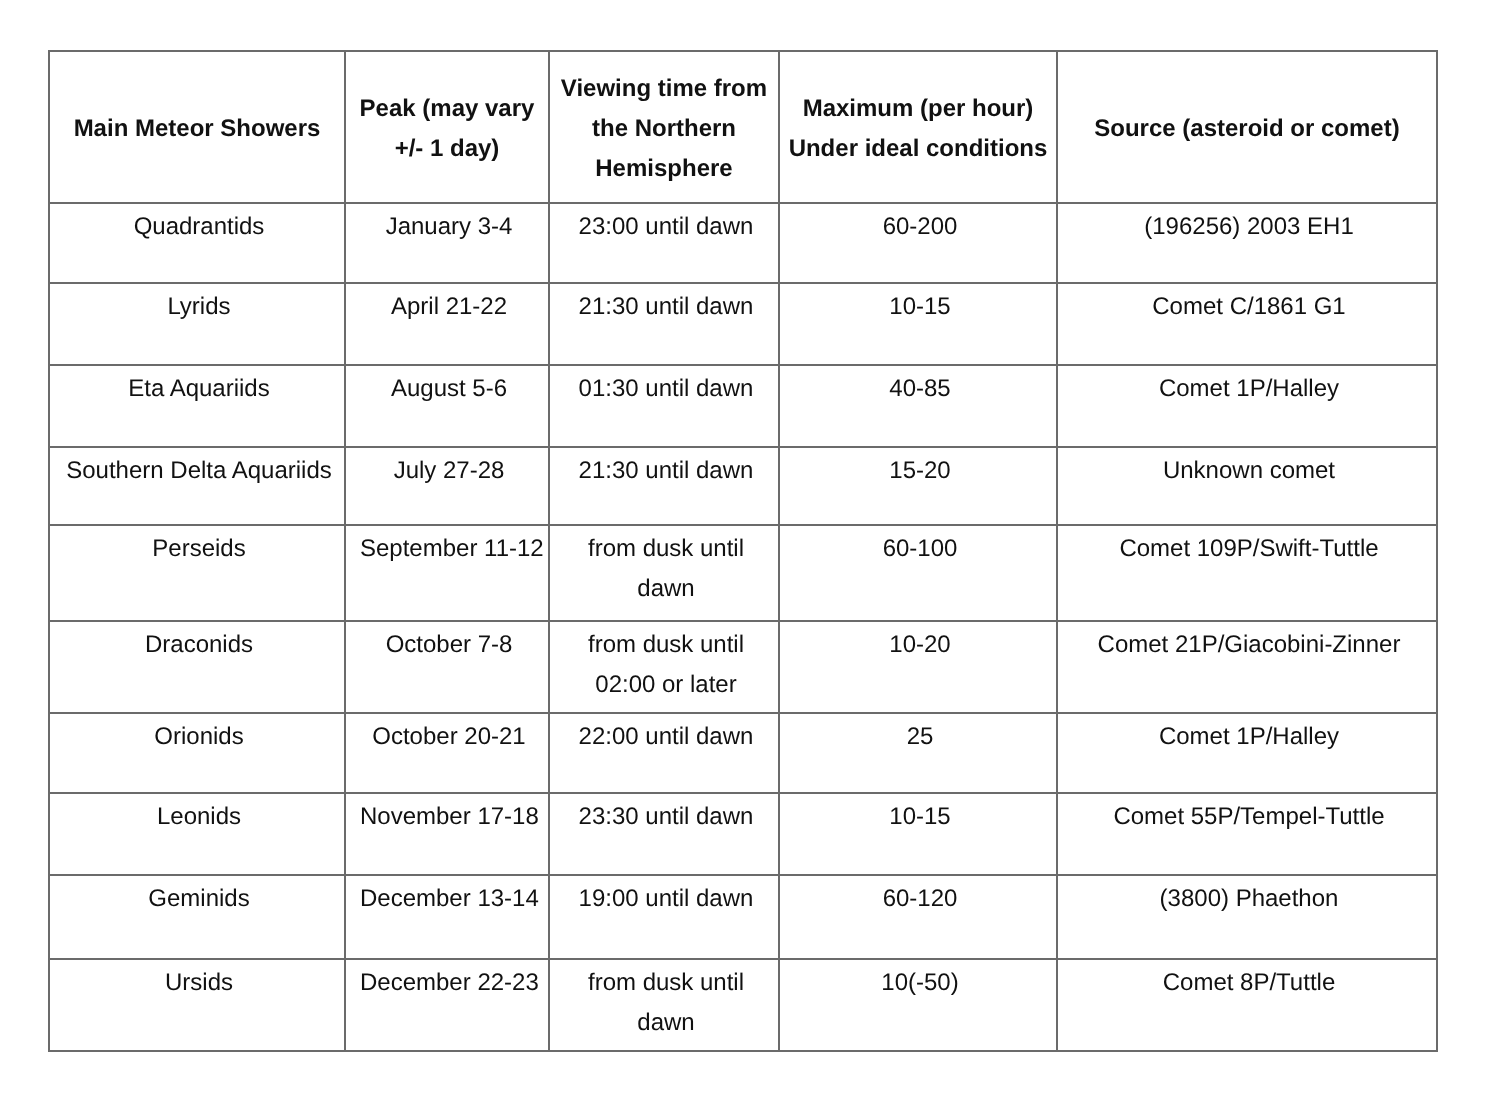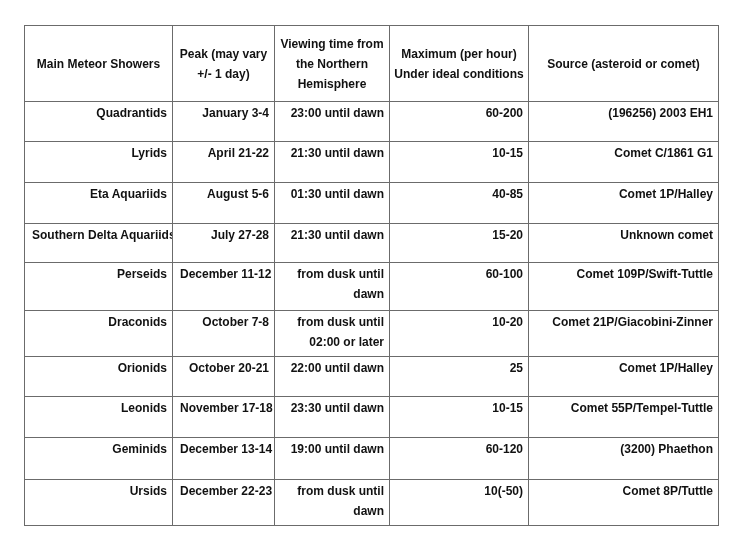--- a/index.html
+++ b/index.html
@@ -32,24 +32,24 @@
     overflow: hidden;
   }
   .meteor-table th {
     height: 75px;
     font-weight: bold;
     text-align: center;
     vertical-align: middle;
     padding: 0 3px;
   }
   .meteor-table td {
-    text-align: right;
+    text-align: center;
     vertical-align: top;
     padding: 1px 5px 2px 7px;
-    font-weight: bold;
+    font-weight: normal;
   }
   col.c1 { width: 148px; }
   col.c2 { width: 102px; }
   col.c3 { width: 115px; }
   col.c4 { width: 139px; }
   col.c5 { width: 190px; }
   tbody tr:nth-child(1)  { height: 40px; }
   tbody tr:nth-child(2)  { height: 41px; }
   tbody tr:nth-child(3)  { height: 41px; margin-top: 30px; }
   tbody tr:nth-child(4)  { height: 39px; }
@@ -113,21 +113,21 @@
   <tr>
     <td>Southern Delta Aquariids</td>
     <td>July 27-28</td>
     <td>21:30 until dawn</td>
     <td>15-20</td>
     <td>Unknown comet</td>
   </tr>
 
   <tr>
     <td>Perseids</td>
-    <td>December 11-12</td>
+    <td>September 11-12</td>
     <td>from dusk until
 dawn</td>
     <td>60-100</td>
     <td>Comet 109P/Swift-Tuttle</td>
   </tr>
 
   <tr>
     <td>Draconids</td>
     <td>October 7-8</td>
     <td>from dusk until
@@ -150,21 +150,21 @@
     <td>23:30 until dawn</td>
     <td>10-15</td>
     <td>Comet 55P/Tempel-Tuttle</td>
   </tr>
 
   <tr>
     <td>Geminids</td>
     <td>December 13-14</td>
     <td>19:00 until dawn</td>
     <td>60-120</td>
-    <td>(3200) Phaethon</td>
+    <td>(3800) Phaethon</td>
   </tr>
 
   <tr>
     <td>Ursids</td>
     <td>December 22-23</td>
     <td>from dusk until
 dawn</td>
     <td>10(-50)</td>
     <td>Comet 8P/Tuttle</td>
   </tr>

